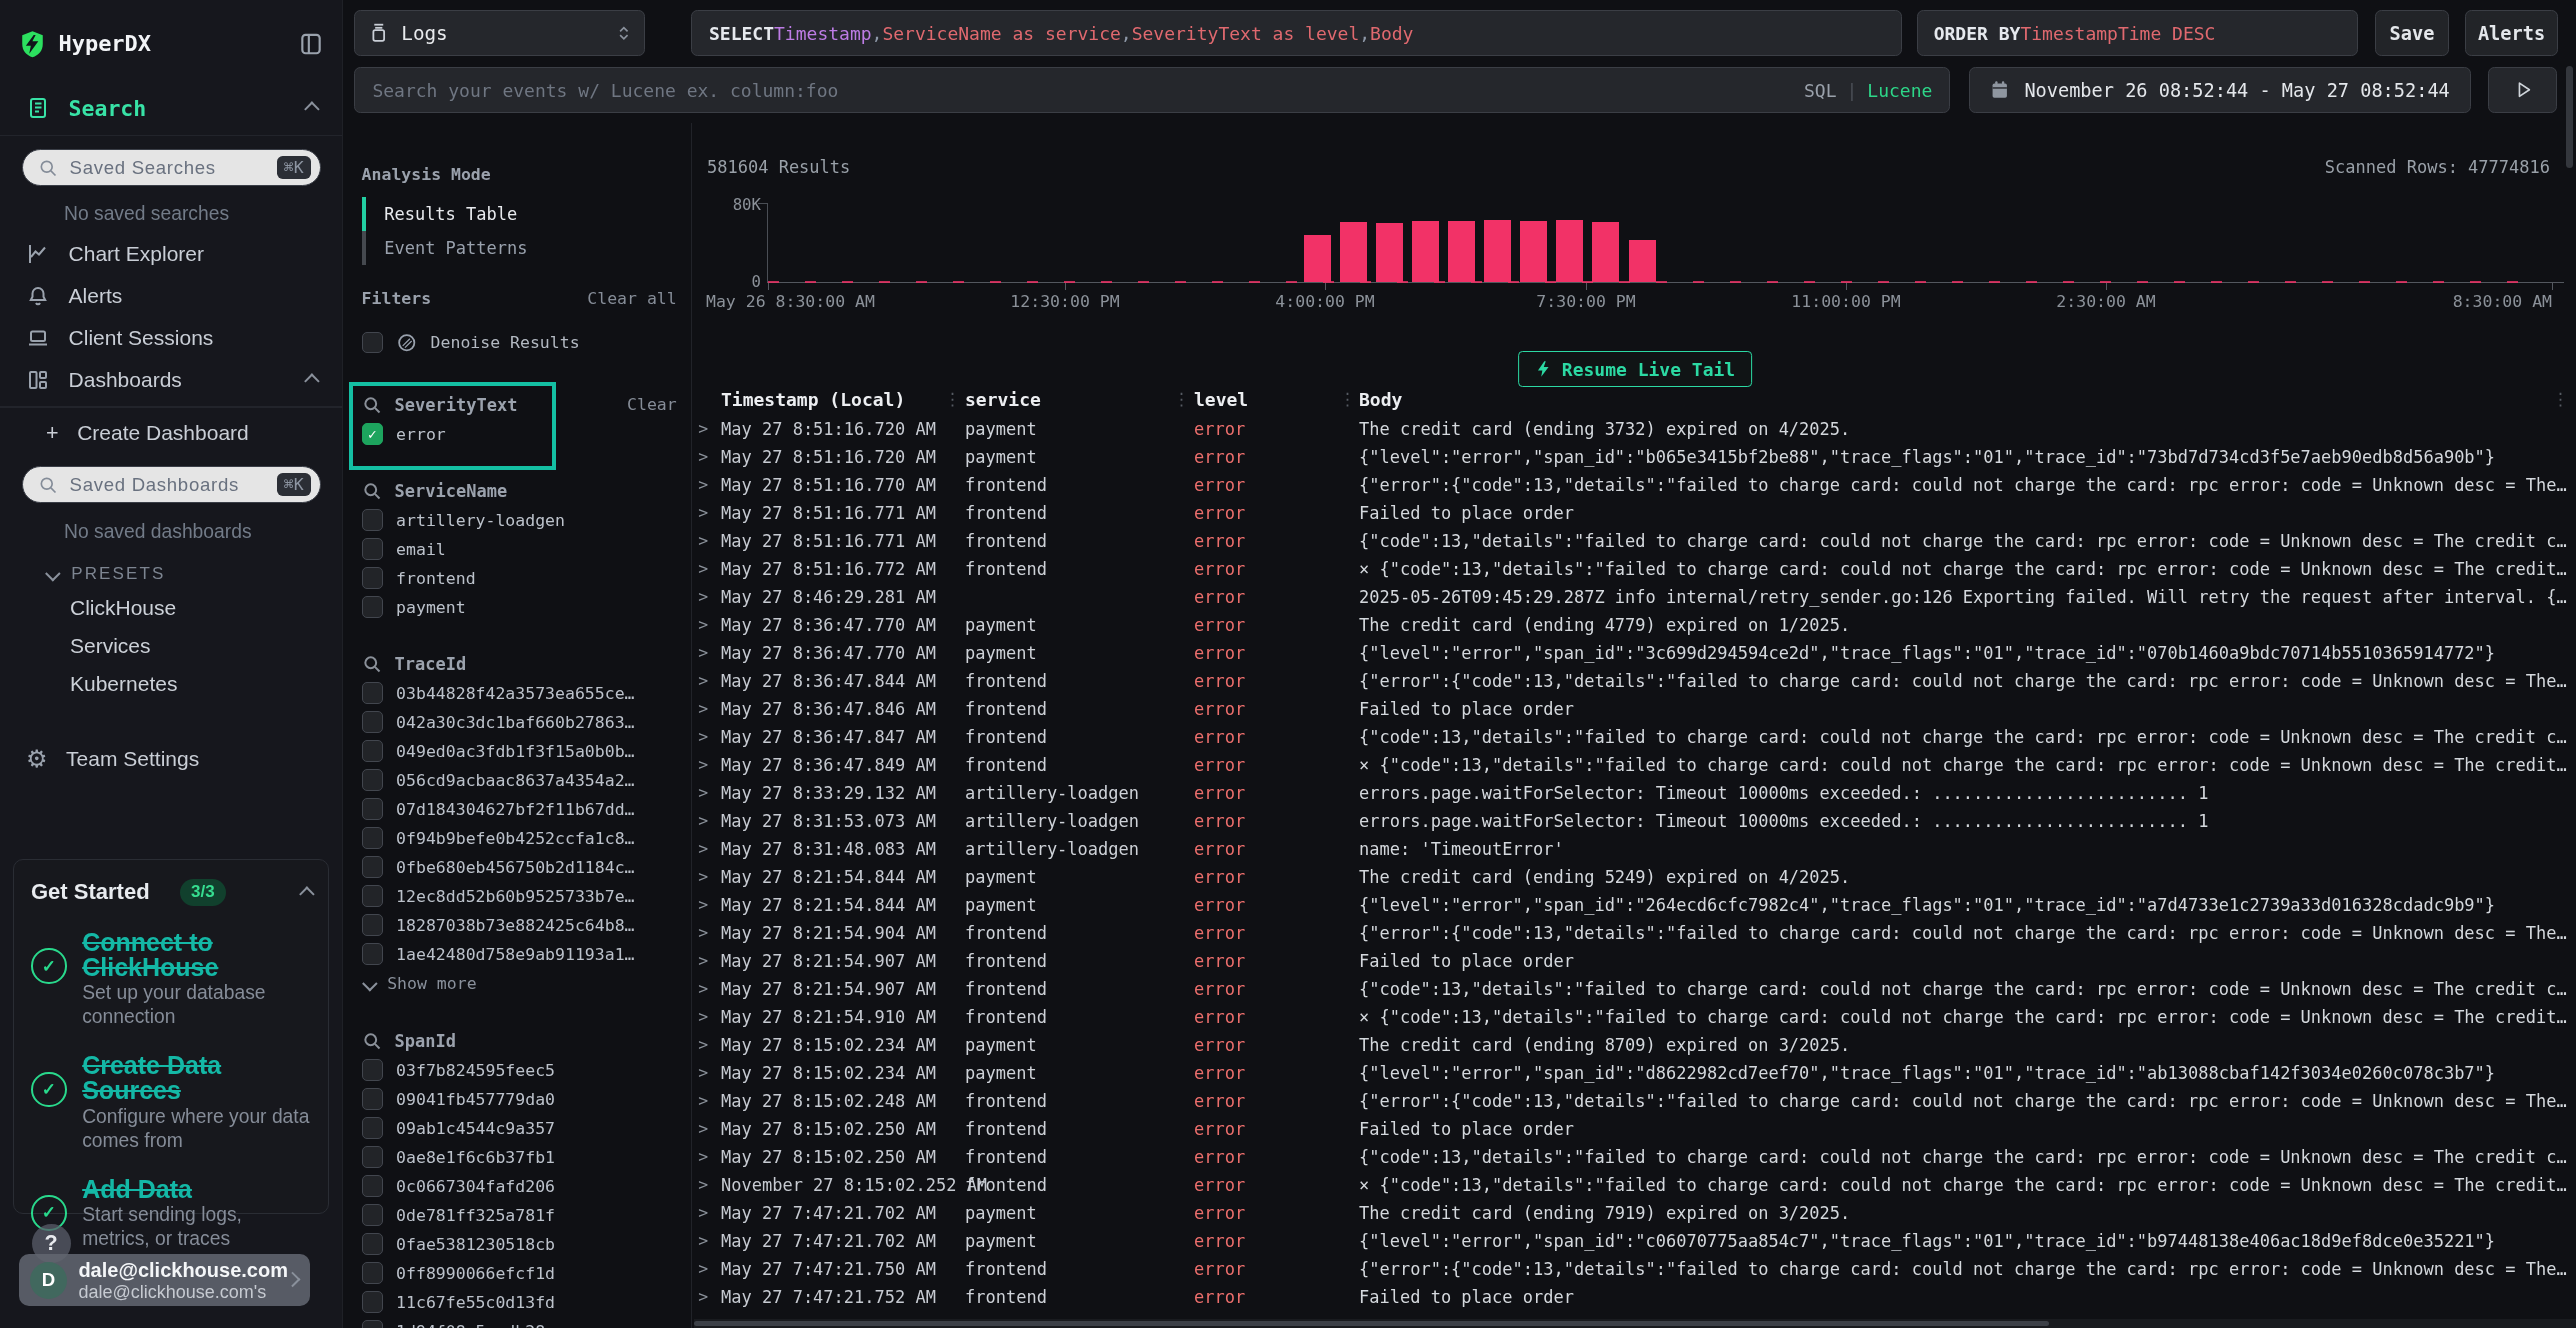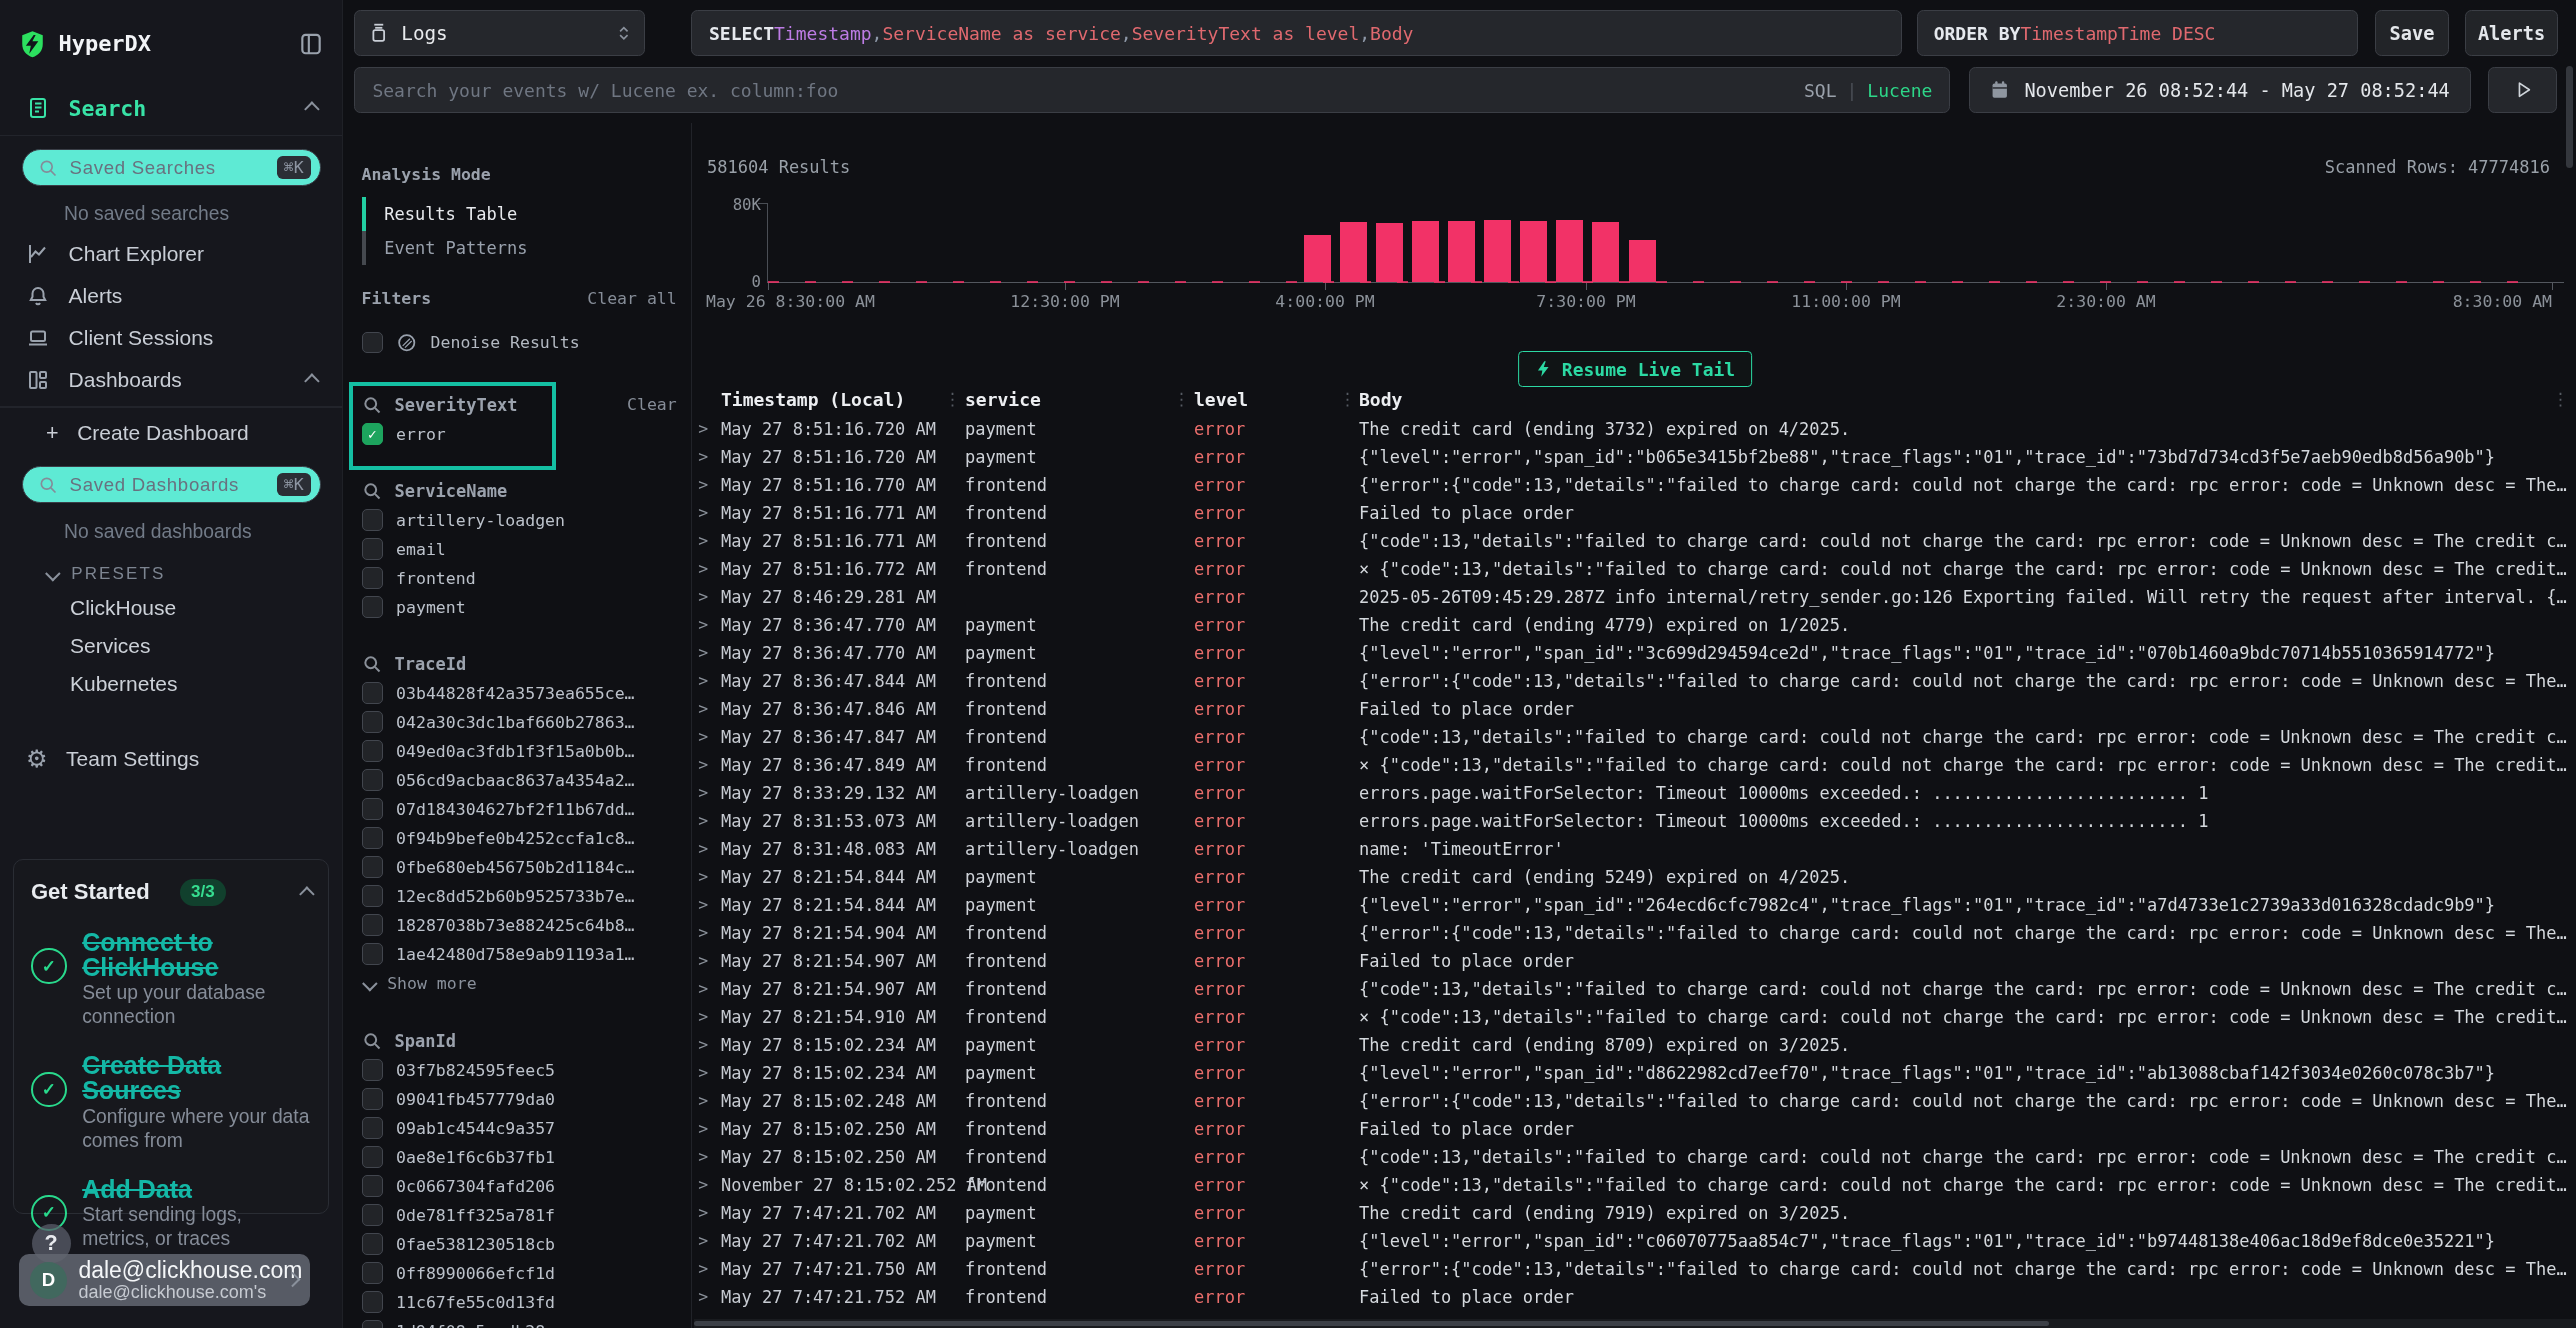--- a/index.html
+++ b/index.html
@@ -12,21 +12,21 @@
   .sidebar{position:absolute;left:0;top:0;width:343px;height:1328px;background:#16171d;
            border-right:1.4px solid #1f2127;box-sizing:border-box;}
   .side-head{height:87px;display:flex;align-items:center;padding:0 18px;justify-content:space-between;}
   .logo{display:flex;align-items:center;gap:11.4px;font-size:22px;font-weight:bold;color:#f2f4f7;}
   .nav-row{display:flex;align-items:center;gap:18.6px;padding:0 26px;height:42px;
            font-size:21px;color:#c9ced6;}
   .nav-row .grow{flex:1;}
   .nav-row.active{color:#38e2a6;font-weight:bold;font-size:21.5px;}
   .divider{height:1.4px;background:#22242b;margin:5.7px 0;}
   .side-pill{margin:13px 21.5px 4.3px 21.5px;height:37px;border:1.4px solid #3a3e47;border-radius:20px;
-             background:#5eead4;display:flex;align-items:center;gap:11.4px;padding:0 8.6px 0 15.7px;box-sizing:border-box;}
+             background:#e5e5e5;display:flex;align-items:center;gap:11.4px;padding:0 8.6px 0 15.7px;box-sizing:border-box;}
   .side-pill .ph{flex:1;font-size:18.6px;color:#69717f;font-family:"Liberation Sans",sans-serif;letter-spacing:0.7px;}
   .kbd{background:#2b2e35;border-radius:5.7px;padding:2.1px 7.2px;font-size:16.5px;color:#8d95a2;}
   .muted-line{padding:13px 0 7.2px 64px;font-size:19.3px;color:#727b88;font-family:"Liberation Sans",sans-serif;}
   .presets-row{display:flex;align-items:center;gap:13px;padding:14.3px 0 4.3px 47px;font-size:17px;
                letter-spacing:2.1px;color:#7d8591;font-family:"Liberation Sans",sans-serif;}
   .preset-item{padding:7.2px 0 7.2px 70px;font-size:21px;color:#ccd1d8;font-family:"Liberation Sans",sans-serif;}
   .chev{width:9.3px;height:9.3px;border-top:2.1px solid #8a919c;border-right:2.1px solid #8a919c;display:inline-block;}
   .chev.up{transform:rotate(-45deg) translateY(2.1px);}
   .chev.down{transform:rotate(135deg);}
   .chev.right{transform:rotate(45deg);}
@@ -41,21 +41,21 @@
   .gs-item-title{font-size:25px;font-weight:bold;color:#14b8a6;text-decoration:line-through;line-height:25px;}
   .gs-item-desc{font-size:19.3px;color:#858c98;line-height:24px;margin-top:1.4px;}
   .help-fab{position:absolute;top:1224px;left:31.5px;width:39px;height:39px;border-radius:50%;
             background:rgba(90,94,106,.75);color:#e8eaee;font-size:21.5px;font-weight:bold;
             display:flex;align-items:center;justify-content:center;font-family:"Liberation Sans",sans-serif;}
   .user-chip{position:absolute;top:1254px;left:18.6px;width:291px;height:52px;border-radius:10px;
              background:rgba(97,101,112,.88);display:flex;align-items:center;gap:11.4px;padding:0 11.4px;
              box-sizing:border-box;font-family:"Liberation Sans",sans-serif;}
   .avatar{width:37px;height:37px;border-radius:50%;background:#41685e;color:#fff;font-size:18.6px;font-weight:bold;
           display:flex;align-items:center;justify-content:center;}
-  .user-name{font-size:23px;font-weight:normal;color:#f4f6f8;line-height:23px;}
+  .user-name{font-size:20px;font-weight:bold;color:#f4f6f8;line-height:23px;}
   .user-sub{font-size:18px;color:#c6cad1;line-height:20px;}
 
   
   .topbar{position:absolute;left:343px;top:0;width:2233px;height:123px;}
   .tb-box{position:absolute;background:#25272c;border:1.4px solid #3b3e45;border-radius:6.4px;box-sizing:border-box;
           display:flex;align-items:center;font-size:18px;}
   .src-select{left:11.4px;top:10px;width:291px;height:46px;padding:0 13px;gap:11.4px;color:#e8eaed;font-size:19.3px;}
   .gear-btn{position:absolute;left:644px;top:17px;width:34px;height:34px;color:#9aa1ab;font-size:27px;
             display:flex;align-items:center;justify-content:center;background:none;border:none;}
   .sql-input{left:348px;top:10px;width:1211px;height:46px;padding:0 17px;white-space:nowrap;overflow:hidden;}

